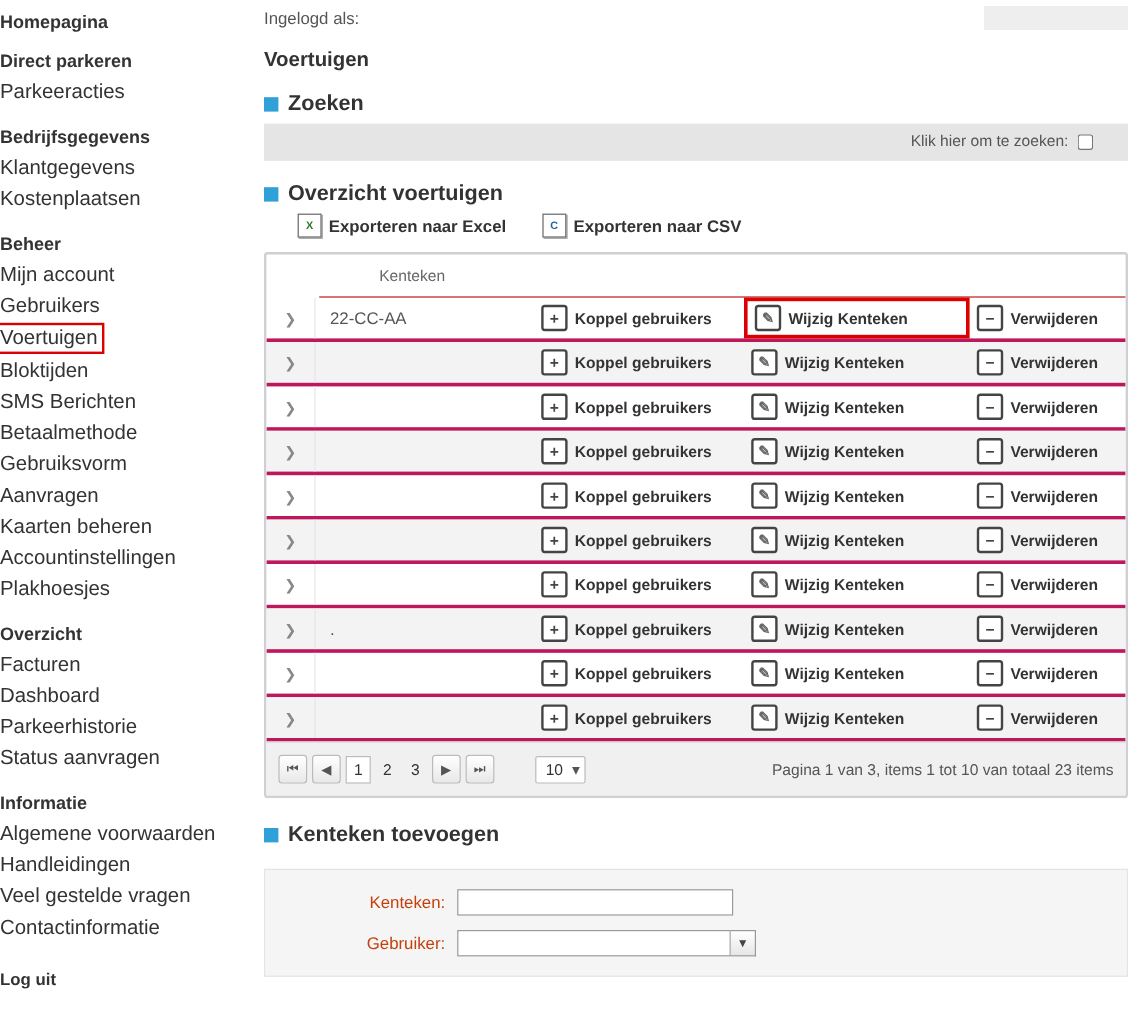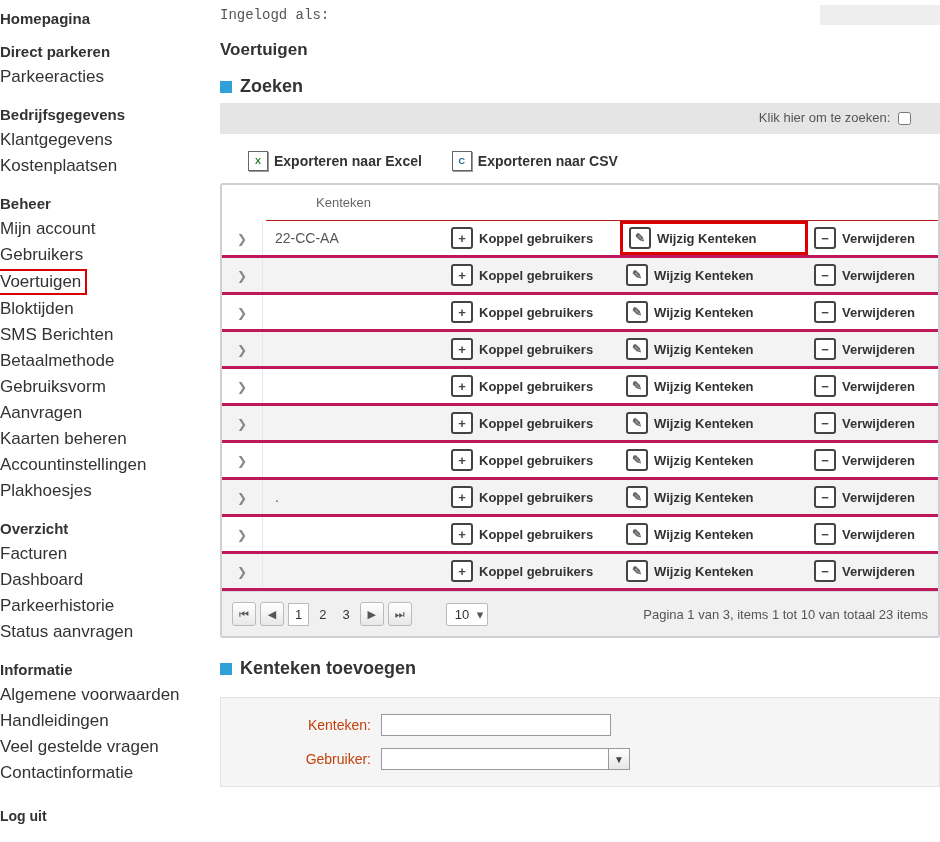--- a/index.html
+++ b/index.html
@@ -51,21 +51,20 @@
       flex: 1;
       box-sizing: border-box;
       padding-left: 20px;
     }
     .topbar {
       display: flex;
       justify-content: space-between;
       align-items: center;
       padding: 5px 0 15px 0;
       color: #555;
-      font-family: Liberation Mono, monospace;
     }
     .gray-block {
       background: #eee;
       width: 120px;
       height: 20px;
     }
     .page-title {
       font-weight: bold;
       font-size: 17px;
       margin-bottom: 16px;
@@ -359,20 +358,24 @@
 
     <div class="section-head">
       <span class="blue-sq"></span>
       <span class="label">Zoeken</span>
     </div>
     <div class="search-bar">
       <span>Klik hier om te zoeken:</span>
       <input type="checkbox" style="">
     </div>
 
+    <div class="section-head">
+      <span class="blue-sq"></span>
+      <span class="label">Overzicht voertuigen</span>
+    </div>
     <div class="export-row">
       <div class="export-btn">
         <span class="ico-excel">X</span>
         <span>Exporteren naar Excel</span>
       </div>
       <div class="export-btn">
         <span class="ico-csv">C</span>
         <span>Exporteren naar CSV</span>
       </div>
     </div>

